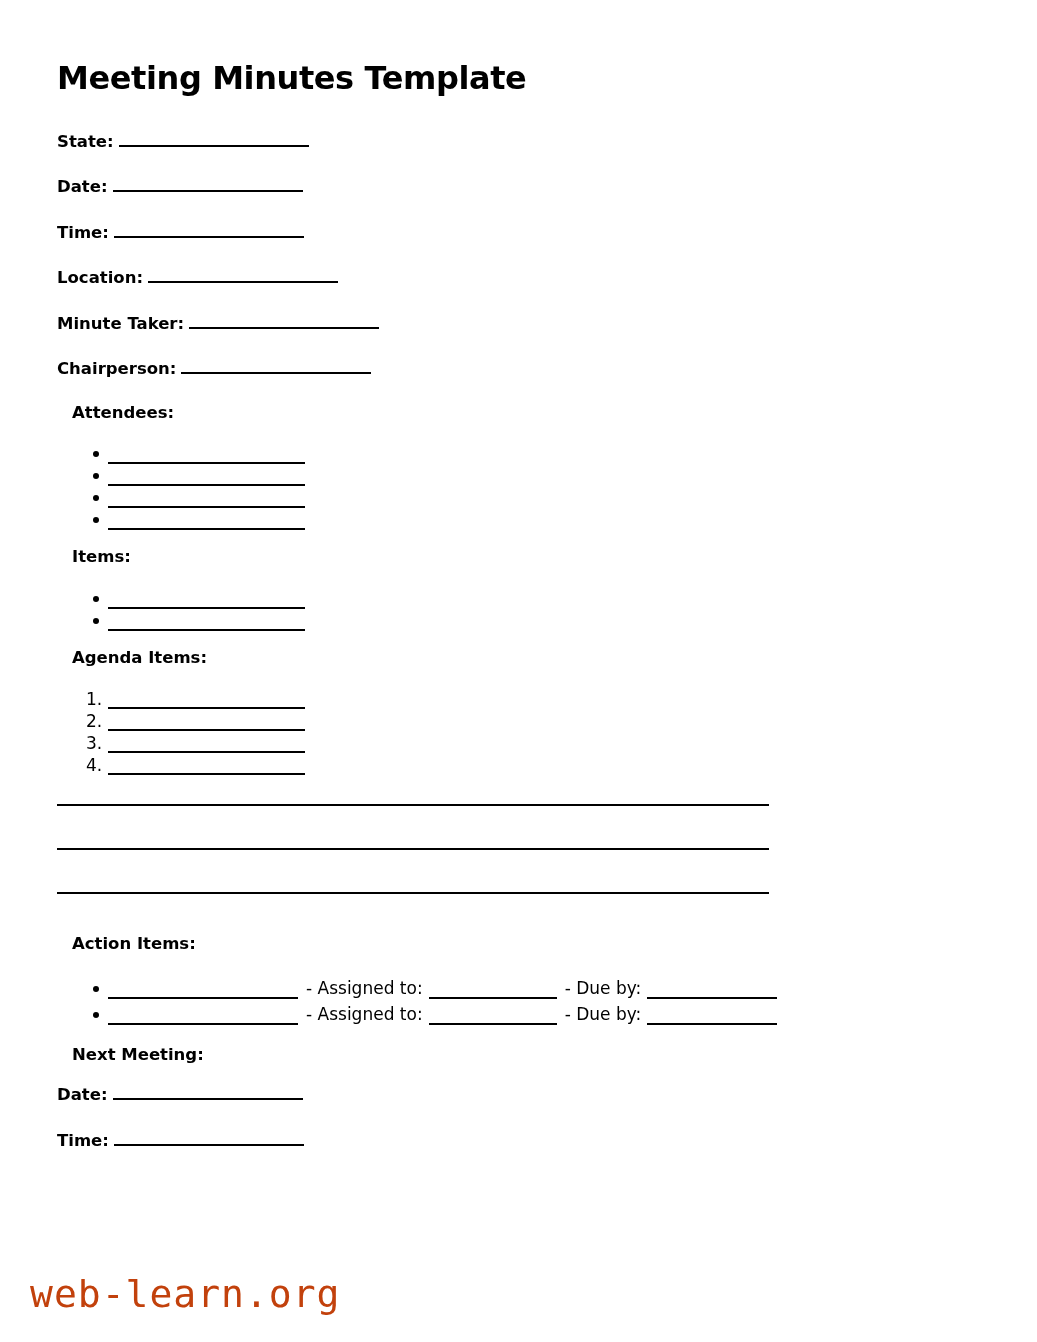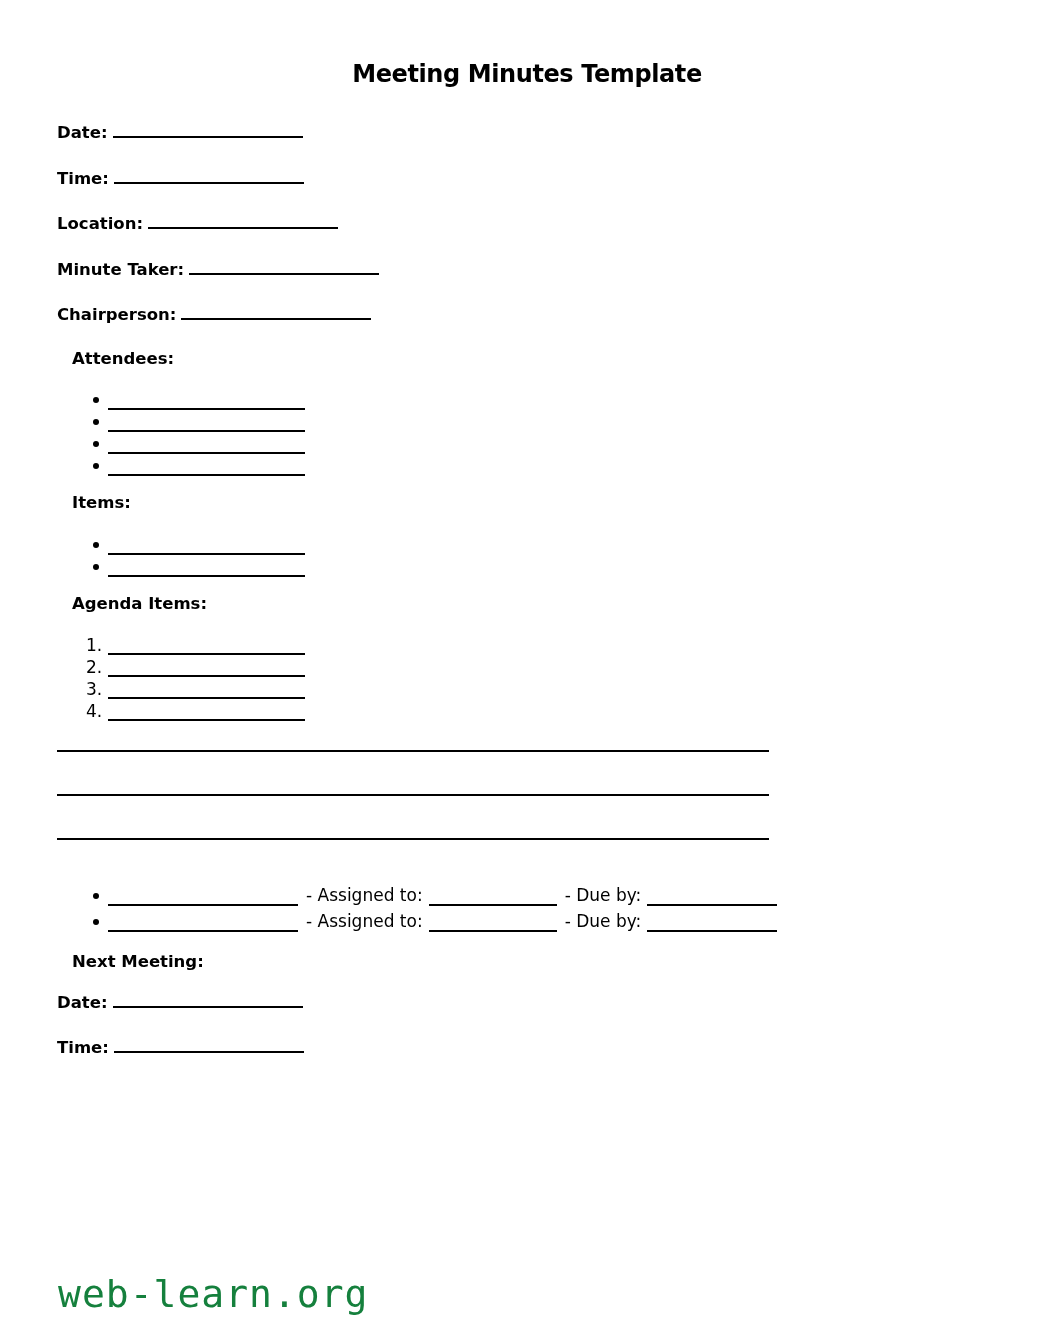--- a/index.html
+++ b/index.html
@@ -27,27 +27,26 @@
 
   .content {
     position: absolute;
     left: 57px;
     top: 62px;
     width: 940px;
   }
 
   
   .doc-title {
-    font-size: 24px;
+    font-size: 32px;
     font-weight: bold;
     letter-spacing: -0.4px;
     line-height: 1.05;
     margin: 0 0 36px 0;
     white-space: nowrap;
-    text-align: center;
   }
 
   
   .field-row {
     display: block;
     font-size: 16.5px;
     font-weight: bold;
     line-height: 1;
     margin-bottom: 27px;
     white-space: nowrap;
@@ -201,35 +200,37 @@
     margin-top: 4px;
   }
 
   
   .watermark {
     position: absolute;
     left: 30px;
     top: 1272px;
     font-family: "DejaVu Sans Mono", "Liberation Mono", monospace;
     font-size: 38px;
-    color: #15803d;
+    color: #c2410c;
     letter-spacing: 1px;
     white-space: nowrap;
-    margin-left: 28px;
   }
 </style>
 </head>
 <body>
 
 <div class="page">
   <div class="content">
 
     <h1 class="doc-title">Meeting Minutes Template</h1>
 
     <div>
+      <div class="field-row">
+        <span class="f-label">State:</span><span class="blank"></span>
+      </div>
       <div class="field-row">
         <span class="f-label">Date:</span><span class="blank"></span>
       </div>
       <div class="field-row">
         <span class="f-label">Time:</span><span class="blank"></span>
       </div>
       <div class="field-row">
         <span class="f-label">Location:</span><span class="blank"></span>
       </div>
       <div class="field-row">
@@ -261,20 +262,21 @@
       <li><span class="num">3.</span><span class="blank"></span></li>
       <li><span class="num">4.</span><span class="blank"></span></li>
     </ul>
 
     <div class="long-rules">
       <div class="long-rule"></div>
       <div class="long-rule"></div>
       <div class="long-rule"></div>
     </div>
 
+    <div class="section-heading">Action Items:</div>
     <ul class="action-list">
       <li>
         <span class="bullet"></span><span class="blank-task"></span><span class="sep">- Assigned to:</span><span class="blank-assignee"></span><span class="sep">- Due by:</span><span class="blank-due"></span>
       </li>
       <li>
         <span class="bullet"></span><span class="blank-task"></span><span class="sep">- Assigned to:</span><span class="blank-assignee"></span><span class="sep">- Due by:</span><span class="blank-due"></span>
       </li>
     </ul>
 
     <div class="section-heading">Next Meeting:</div>

